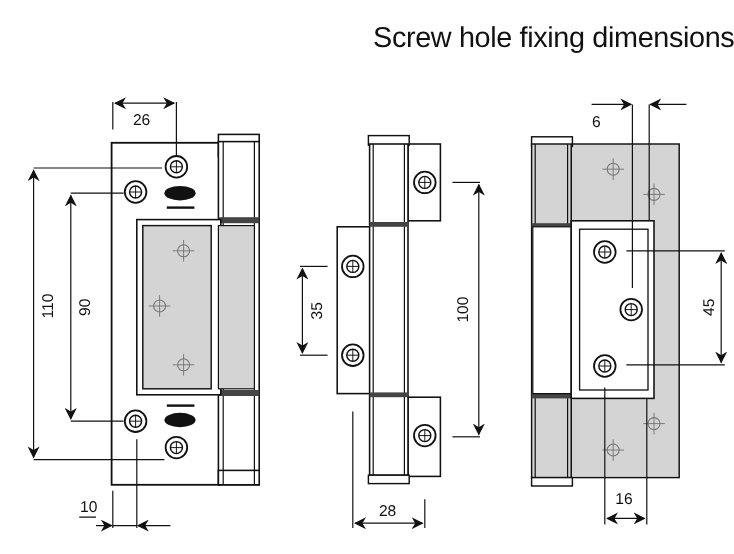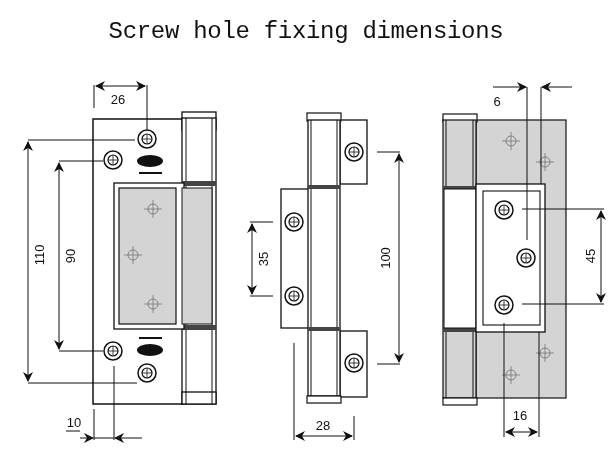--- a/index.html
+++ b/index.html
@@ -1,19 +1,19 @@
 <!DOCTYPE html>
 <html><head>
 <meta charset="utf-8">
 <style>
   html, body { margin: 0; padding: 0; background: #ffffff; }
   body { width: 612px; height: 462px; position: relative; overflow: hidden; }
   .title {
-    position: absolute; left: 0; top: 18px; width: 612px; text-align: center;
-    font-family: Liberation Mono, monospace; font-size: 24px; color: #111;
+    position: absolute; left: 0; top: 18px; width: 612px; text-align: right;
+    font-family: Liberation Sans, sans-serif; font-size: 24px; color: #111;
     letter-spacing: -0.3px;
   }
   svg.drawing { position: absolute; left: 0; top: 0; }
   .dim-label { font-family: "Liberation Sans", sans-serif; font-size: 13px; fill: #111; }
 </style>
 </head>
 <body>
 
 <div class="title">Screw hole fixing dimensions</div>
 

